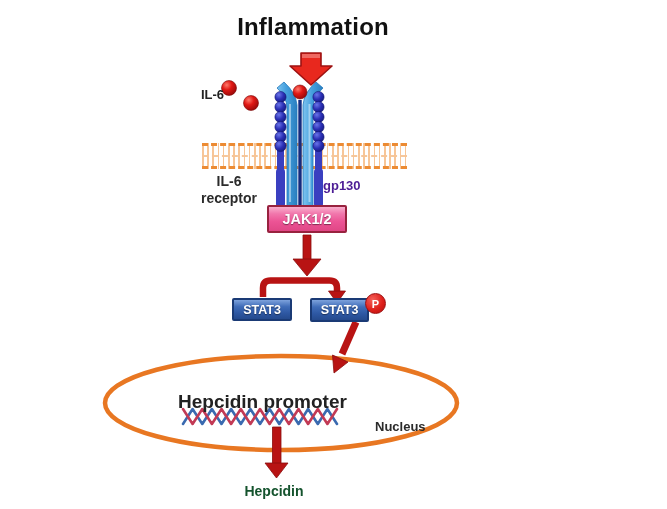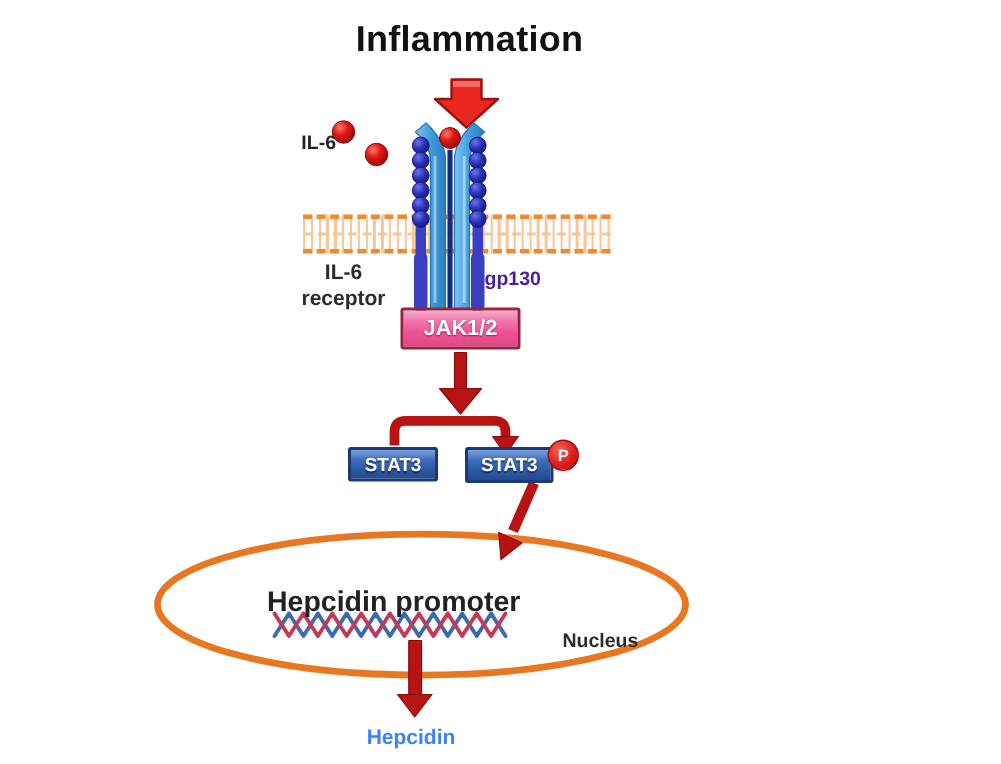--- a/index.html
+++ b/index.html
@@ -7,21 +7,21 @@
     position:relative;width:667px;height:509px;background:#ffffff;overflow:hidden;
     font-family:"Liberation Sans","DejaVu Sans",sans-serif;
   }
   .lbl{position:absolute;color:#1b1b1b;font-weight:bold;white-space:nowrap;z-index:3;}
   .title{left:233px;top:13px;width:160px;font-size:24px;text-align:center;letter-spacing:.2px;color:#111;}
   .il6{left:190px;top:87px;width:34px;text-align:right;font-size:13px;color:#222;}
   .receptor-lbl{left:183px;top:173px;width:92px;text-align:center;font-size:14px;line-height:17px;color:#2b2b2b;}
   .gp130{left:323px;top:178px;font-size:13px;color:#4c1d95;}
   .nucleus-lbl{left:375px;top:375px;font-size:13px;color:#2b2b2b;margin-top:44px;}
   .promoter{left:178px;top:391px;width:150px;text-align:center;font-size:19px;color:#222;}
-  .hepcidin{left:224px;top:483px;width:100px;text-align:center;font-size:14px;color:#3b82f6;}
+  .hepcidin{left:224px;top:483px;width:100px;text-align:center;font-size:14px;color:#14532d;}
 
   .membrane{
     position:absolute;left:202px;top:143px;width:205px;height:26px;z-index:1;box-sizing:border-box;
     border-top:3px dashed #ec8b33;border-bottom:3px dashed #ec8b33;
     background-image:repeating-linear-gradient(90deg, rgba(243,167,96,.65) 0 1.6px, rgba(255,255,255,0) 1.6px 5.2px);
   }
   .membrane::after{
     content:"";position:absolute;left:0;right:0;top:50%;margin-top:-1px;
     border-top:2.5px dashed rgba(246,196,150,.95);
   }

